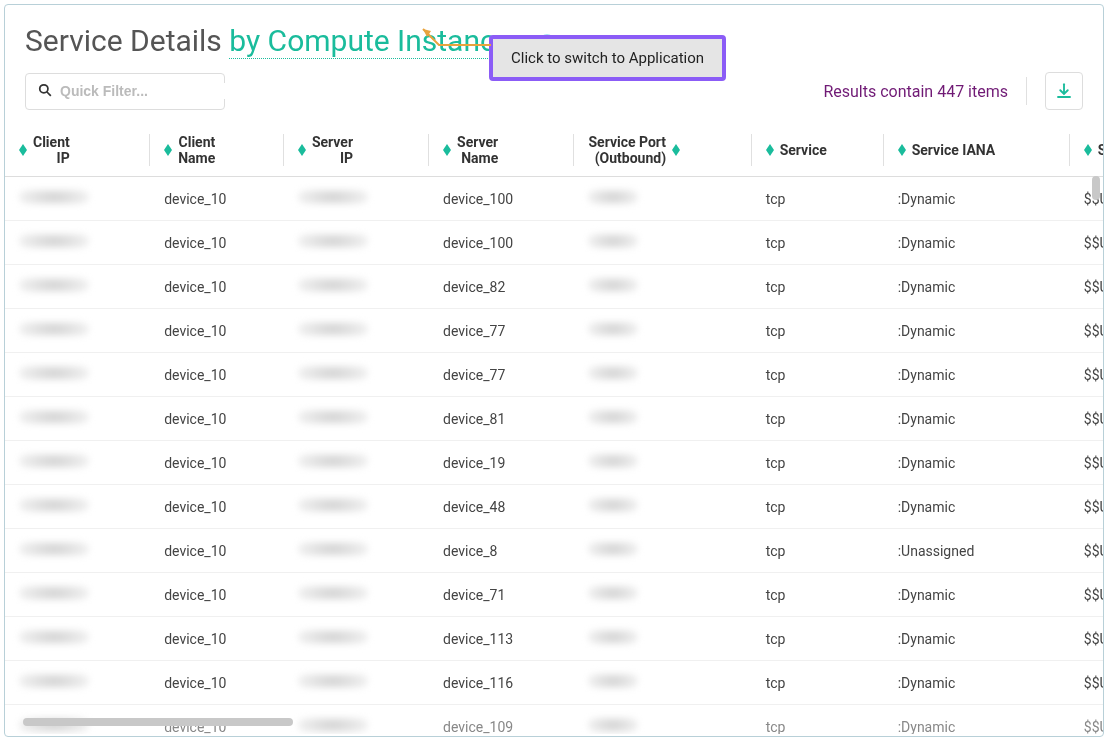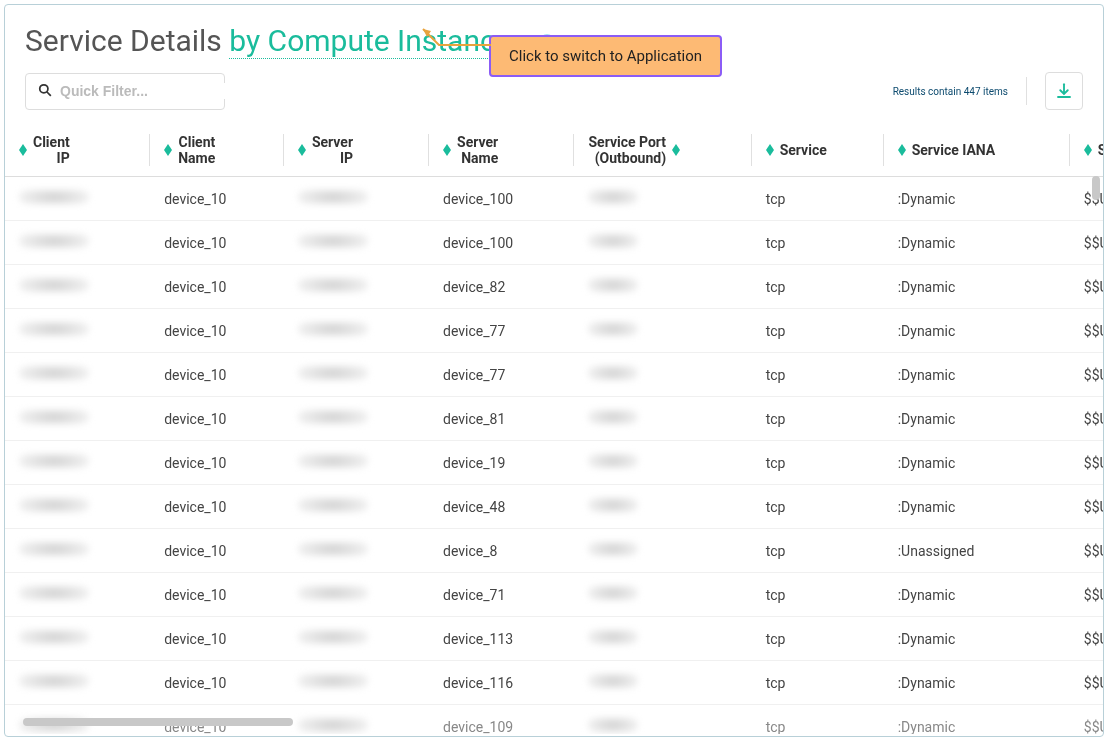--- a/index.html
+++ b/index.html
@@ -55,22 +55,22 @@
     font-style: italic;
     font-family: serif;
   }
   .callout {
     position: absolute;
     top: 30px;
     left: 484px;
     z-index: 10;
   }
   .callout-box {
-    background: #fdba74;
-    border: 2px solid #8b5cf6;
+    background: #e5e5e5;
+    border: 4px solid #8b5cf6;
     border-radius: 4px;
     padding: 10px 18px;
     font-size: 15px;
     color: #222;
     white-space: nowrap;
   }
   .callout-tail {
     position: absolute;
     left: -68px;
     top: -8px;
@@ -100,22 +100,22 @@
     margin-left: 8px;
     font-weight: bold;
   }
   .search-wrap input::placeholder { color: #bbb; }
   .right-controls {
     display: flex;
     align-items: center;
     gap: 18px;
   }
   .results-text {
-    font-size: 10px;
-    color: #0c4a6e;
+    font-size: 16px;
+    color: #701a75;
     margin-left: 19px;
   }
   .divider-v {
     width: 1px;
     height: 28px;
     background: #e0e0e0;
   }
   .download-btn {
     border: 1px solid #ddd;
     border-radius: 4px;

